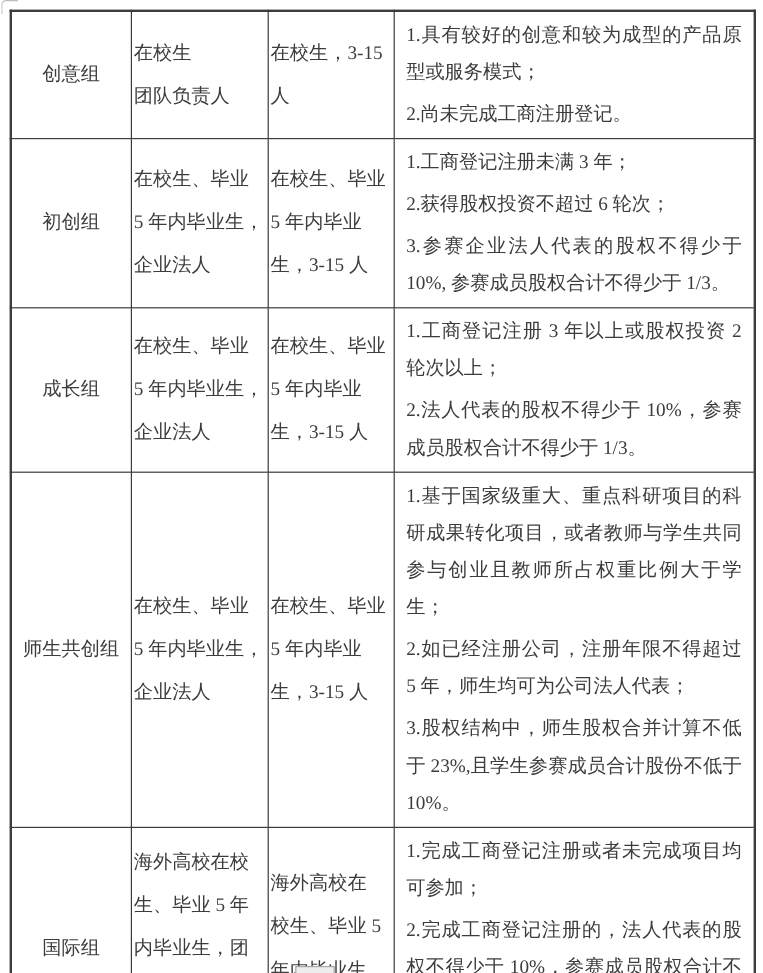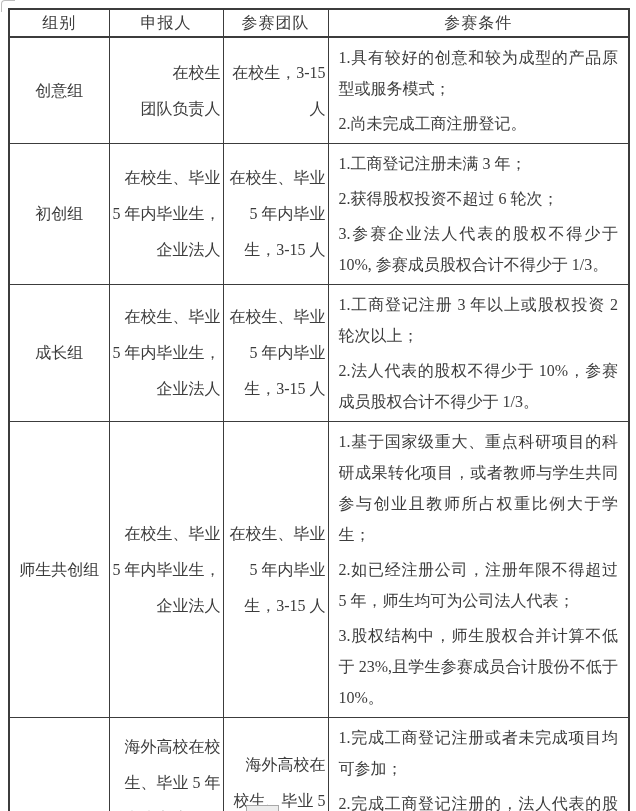--- a/index.html
+++ b/index.html
@@ -66,21 +66,21 @@
     line-height: 24px;
     letter-spacing: 1px;
   }
   td.c-group {
     text-align: center;
     padding: 0 2px;
     line-height: 36px;
     margin-top: 21px;
   }
   td.c-mid {
-    text-align: right;
+    text-align: left;
     padding: 0 2px;
     line-height: 36px;
     white-space: pre-line;
   }
   td.c-cond {
     text-align: left;
     padding: 0 6px 0 6px;
     line-height: 31px;
   }
   td.c-cond p {
@@ -95,26 +95,20 @@
 <div class="corner-artifact"></div>
 
 <table class="grid">
   <colgroup>
     <col class="c0">
       <col class="c1">
       <col class="c2">
       <col class="c3">
   </colgroup>
   <tbody>
-    <tr class="r-h">
-      <th>组别</th>
-      <th>申报人</th>
-      <th>参赛团队</th>
-      <th>参赛条件</th>
-    </tr>
 
     <tr class="r-1">
       <td class="c-group">创意组</td>
       <td class="c-mid">在校生
 团队负责人</td>
       <td class="c-mid">在校生，3-15
 人</td>
       <td class="c-cond">
           <p>1.具有较好的创意和较为成型的产品原型或服务模式；</p>
           <p>2.尚未完成工商注册登记。</p>

